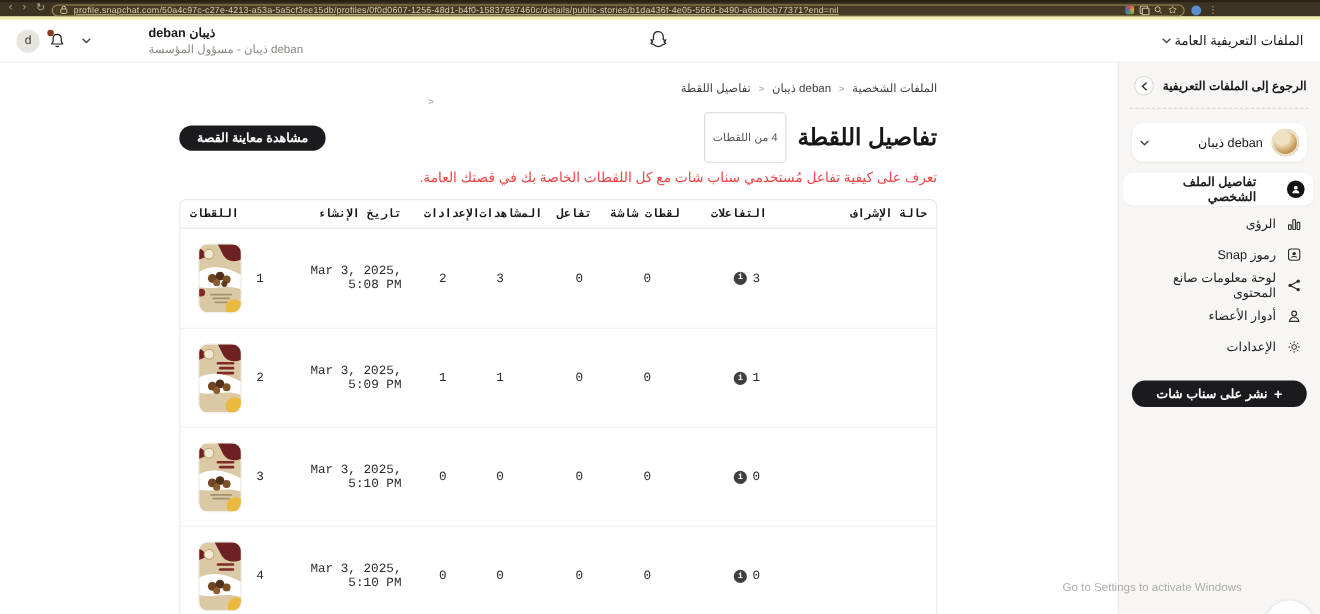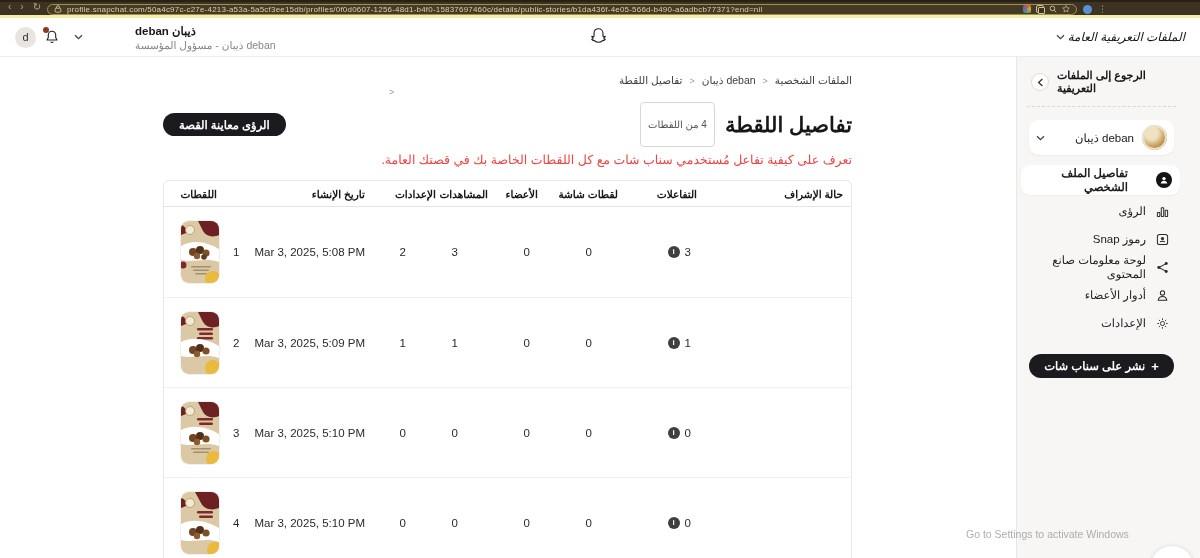--- a/index.html
+++ b/index.html
@@ -7,21 +7,21 @@
   .page { position:relative; width:1200px; height:558px; overflow:hidden;
           font-family:"Liberation Sans", sans-serif; color:#17171a; }
 
   
   .browser { height:15px; background:#3c3322; border-top:2px solid #292113;
              display:flex; align-items:center; padding:0 8px; gap:6px; direction:ltr; overflow:hidden; }
   .nav-glyphs { display:flex; gap:9px; color:#b4a87e; font-size:10px; margin-top:-4px; }
   .omnibox { flex:1; max-width:1030px; height:11px; margin-top:1px; background:#453b24;
              border:1px solid #a09055; border-radius:7px; display:flex; align-items:center;
              padding:0 6px; gap:5px; overflow:hidden; }
-  .omni-url { flex:1; font-size:8px; color:#d8d0ac; white-space:nowrap; overflow:hidden; letter-spacing:.2px; }
+  .omni-url { flex:1; font-size:8px; color:#d8d0ac; white-space:nowrap; overflow:hidden; letter-spacing:.2px;text-decoration:underline; }
   .omni-ic { flex:0 0 auto; width:8px; height:8px; }
   .ext-gem { background:conic-gradient(#c94f4f,#d9a53a,#4f9c6b,#4f6fc9,#c94f4f); border-radius:2px; }
   .translate { border:1px solid #cfc49a; border-radius:2px; position:relative; }
   .translate::after { content:""; position:absolute; right:-2px; bottom:-2px; width:5px; height:5px;
                       background:#3c3322; border:1px solid #cfc49a; border-radius:1px; }
   .browser-avatar { width:9px; height:9px; border-radius:50%; background:#5a8fd0; margin-top:1px; flex:0 0 auto; }
   .kebab { color:#b4a87e; font-size:9px; line-height:9px; margin-top:1px; }
   .yellow-strip { height:3px; background:#f3efa6; }
 
   
@@ -30,27 +30,27 @@
   .hdr-left { display:flex; align-items:center; }
   .avatar-d { width:21px; height:21px; border-radius:50%; background:#e8e5e1; color:#333;
               font-size:11px; display:flex; align-items:center; justify-content:center; }
   .bell-wrap { position:relative; margin-left:8px; }
   .bell-dot { position:absolute; top:-2px; left:-1px; width:6px; height:6px; border-radius:50%; background:#8a3b22; }
   .hdr-chev { margin-left:14px; }
   .hdr-account { margin-left:52px; direction:rtl; text-align:left; }
   .hdr-account .name { font-size:11.5px; font-weight:bold; direction:ltr; text-align:left; }
   .hdr-account .role { font-size:10.5px; color:#8a8680; margin-top:1px; }
   .hdr-center { position:absolute; left:588px; top:26px; }
-  .hdr-right { margin-left:auto; display:flex; align-items:center; gap:3px; direction:rtl; font-size:12px;font-style:italic; }
+  .hdr-right { margin-left:auto; display:flex; align-items:center; gap:3px; direction:rtl; font-size:12px; }
 
   
   .content { display:flex; direction:rtl; height:501px; }
 
   
-  .sidebar { width:184px; background:#f7f6f4; border-left:1px solid #e9e8e5; padding:9px 24px 0 10px; position:relative; }
+  .sidebar { width:184px; background:#f7f6f4; border-left:1px solid #e9e8e5; padding:9px 10px 0 10px; position:relative; }
   .back-row { display:flex; direction:ltr; align-items:center; gap:8px; padding:3px 2px 11px 4px;
               border-bottom:1px dashed #d9d8d3; }
   .back-circle { width:18px; height:18px; border-radius:50%; background:#fff; border:1px solid #dddcd7;
                  display:flex; align-items:center; justify-content:center; flex:0 0 auto; }
   .back-label { font-size:11px; font-weight:bold; }
   .profile-card { background:#fff; border-radius:10px; box-shadow:0 1px 2px rgba(0,0,0,.05);
                   margin:13px 2px 10px 2px; padding:5px 7px; display:flex; align-items:center; gap:8px; }
   .profile-avatar { width:25px; height:25px; border-radius:50%; flex:0 0 auto;
                     background:radial-gradient(circle at 38% 32%, #efe2c2 0 28%, #c79a56 60%, #7a5a2c 100%);
                     box-shadow:inset 0 0 0 2px #ece2cb; }
@@ -84,21 +84,21 @@
   .subtitle { margin-top:5px; font-size:12.5px; color:#ef4444; }
 
   
   .table-card { margin-top:13px; border:1px solid #e8e8e6; border-radius:6px; background:#fff;
                 direction:ltr; overflow:hidden; }
   .t-row { display:flex; align-items:center; }
   .t-head { height:26px; border-bottom:1px solid #e5e5e3; }
   .t-head .cell { font-size:10.5px; font-weight:bold; color:#17171a; }
   .t-body-row { height:90px; }
   .t-body-row + .t-body-row { border-top:1px solid #f0f0ee; }
-  .cell { text-align:right; font-size:11.5px; color:#2a2a2a; }
+  .cell { text-align:right; font-size:11.5px; color:#2a2a2a;font-family:Liberation Mono, monospace; }
   .c-snaps { width:86px; display:flex; align-items:center; gap:14px; padding-left:17px; text-align:left; }
   .t-head .c-snaps { display:block; text-align:right; padding:0 33px 0 0; }
   .c-date { width:115px; }
   .c-viewers { width:71px; padding-right:30px; }
   .c-views { width:52px; padding-right:30px; }
   .c-replies { width:50px; padding-right:8px; }
   .c-shots { width:80px; padding-right:26px; }
   .c-inter { width:85px; padding-right:12px; display:flex; align-items:center; justify-content:flex-end; gap:5px; }
   .t-head .c-inter { display:block; padding-right:6px; }
   .c-mod { flex:1; padding-right:8px; }
@@ -279,32 +279,32 @@
           <span class="crumb">تفاصيل اللقطة</span>
         </div>
         <span class="crumb-overflow"></span>
       </div>
 
       <div class="title-row">
         <div class="title-group">
           <h1 class="page-title">تفاصيل اللقطة</h1>
           <span class="count-badge">4 من اللقطات</span>
         </div>
-        <button class="preview-btn">الرؤى معاينة القصة</button>
+        <button class="preview-btn">مشاهدة معاينة القصة</button>
       </div>
 
       <div class="subtitle">تعرف على كيفية تفاعل مُستخدمي سناب شات مع كل اللقطات الخاصة بك في قصتك العامة.</div>
 
       <div class="table-card">
         <div class="t-row t-head">
           <div class="cell c-snaps">اللقطات</div>
           <div class="cell c-date">تاريخ الإنشاء</div>
           <div class="cell c-viewers">الإعدادات</div>
           <div class="cell c-views">المشاهدات</div>
-          <div class="cell c-replies">الأعضاء</div>
+          <div class="cell c-replies">تفاعل</div>
           <div class="cell c-shots">لقطات شاشة</div>
           <div class="cell c-inter">التفاعلات</div>
           <div class="cell c-mod">حالة الإشراف</div>
         </div>
 
         <div class="t-row t-body-row">
           <div class="cell c-snaps">
             <span class="thumb">
                 <svg viewBox="0 0 38 62" width="38" height="62">
                   <rect width="38" height="62" rx="7" fill="#dbc9a5"></rect>

